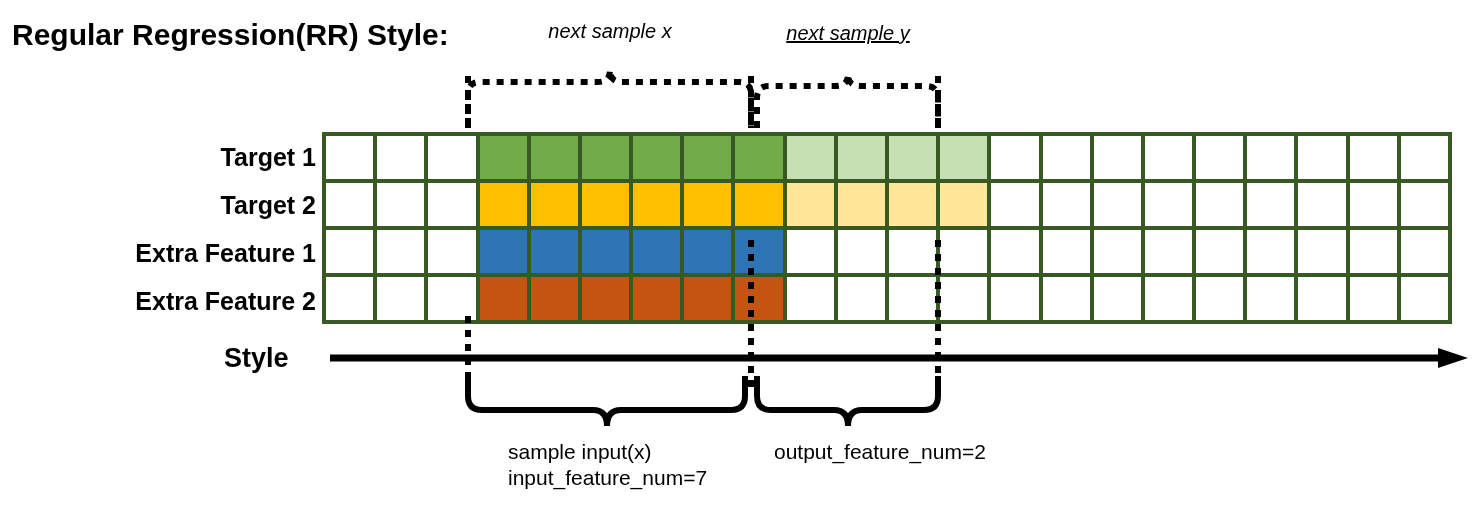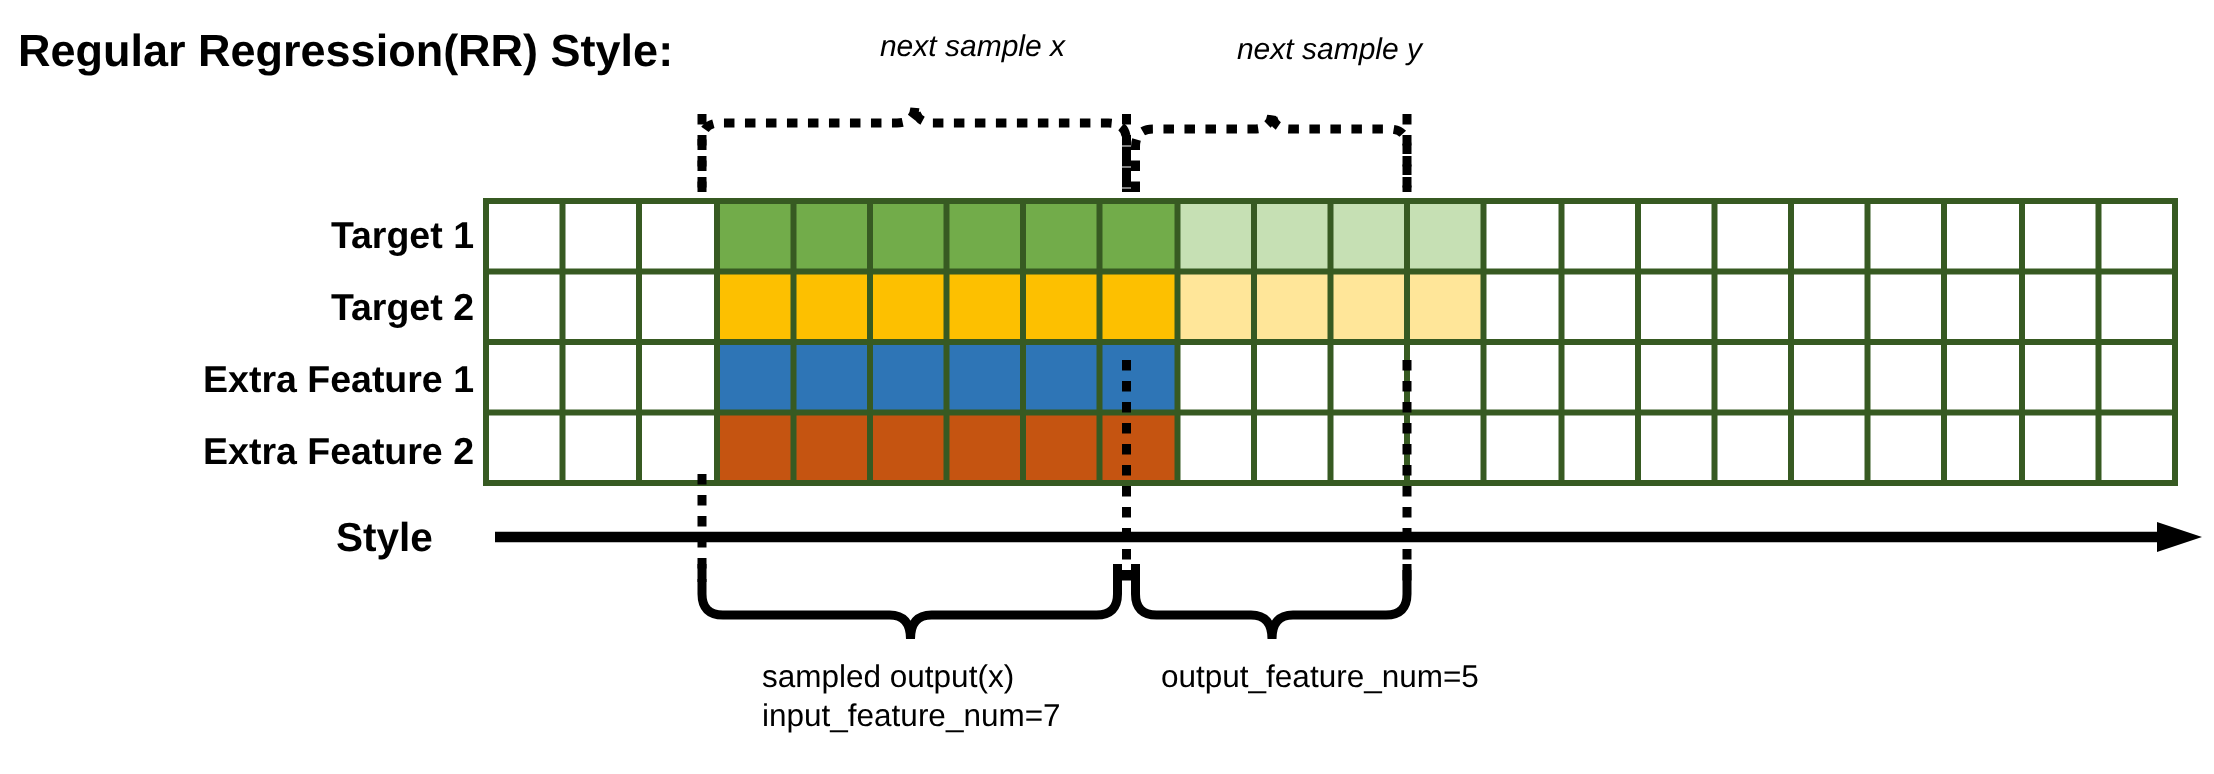--- a/index.html
+++ b/index.html
@@ -51,21 +51,21 @@
   }
   #time-axis{position:absolute;left:330px;top:330px;}
 
   
   #overlay{position:absolute;left:0;top:0;width:1476px;height:516px;pointer-events:none;}
 
   
   .brace-top-label{
     position:absolute;
     font-size:20px;font-style:italic;color:#000;
-    white-space:nowrap;text-align:right;
+    white-space:nowrap;text-align:center;
   }
   .bottom-block{
     position:absolute;
     font-size:21px;color:#000;
     line-height:26px;white-space:nowrap;
   }
 </style>
 </head>
 <body>
 
@@ -188,23 +188,23 @@
     <path d="M 468,112 L 468,78 Q 468,66 480,66 L 598,66 Q 610,66 610,54 Q 610,66 622,66 L 739,66 Q 751,66 751,78 L 751,112" fill="none" stroke="#000" stroke-width="6" stroke-dasharray="7,7" stroke-linecap="butt"></path>
 
     <path d="M 757,112 L 757,82 Q 757,70 769,70 L 836,70 Q 848,70 848,58 Q 848,70 860,70 L 926,70 Q 938,70 938,82 L 938,112" fill="none" stroke="#000" stroke-width="6" stroke-dasharray="7,7" stroke-linecap="butt"></path>
 
     <path d="M 468,360 L 468,380 Q 468,394 482,394 L 593,394 Q 607,394 607,410 Q 607,394 621,394 L 731,394 Q 745,394 745,380 L 745,360" fill="none" stroke="#000" stroke-width="6" stroke-linecap="butt"></path>
 
     <path d="M 757,360 L 757,380 Q 757,394 771,394 L 834,394 Q 848,394 848,410 Q 848,394 862,394 L 924,394 Q 938,394 938,380 L 938,360" fill="none" stroke="#000" stroke-width="6" stroke-linecap="butt"></path>
   </svg>
 
   <div class="brace-top-label" style="left:510px;top:4px;width:200px;">next sample x</div>
-  <div class="brace-top-label" style="left:748px;top:6px;width:200px;">next sample y</div>
+  <div class="brace-top-label" style="left:748px;top:6px;width:200px;text-decoration:underline;">next sample y</div>
 
   <div class="bottom-block" style="left:508px;top:423px;">
-    <div>sampled output(x)</div>
+    <div>sample input(x)</div>
     <div>input_feature_num=7</div>
   </div>
   <div class="bottom-block" style="left:774px;top:423px;">
-    <div>output_feature_num=5</div>
+    <div>output_feature_num=2</div>
   </div>
 
 </div>
 
 </body></html>

